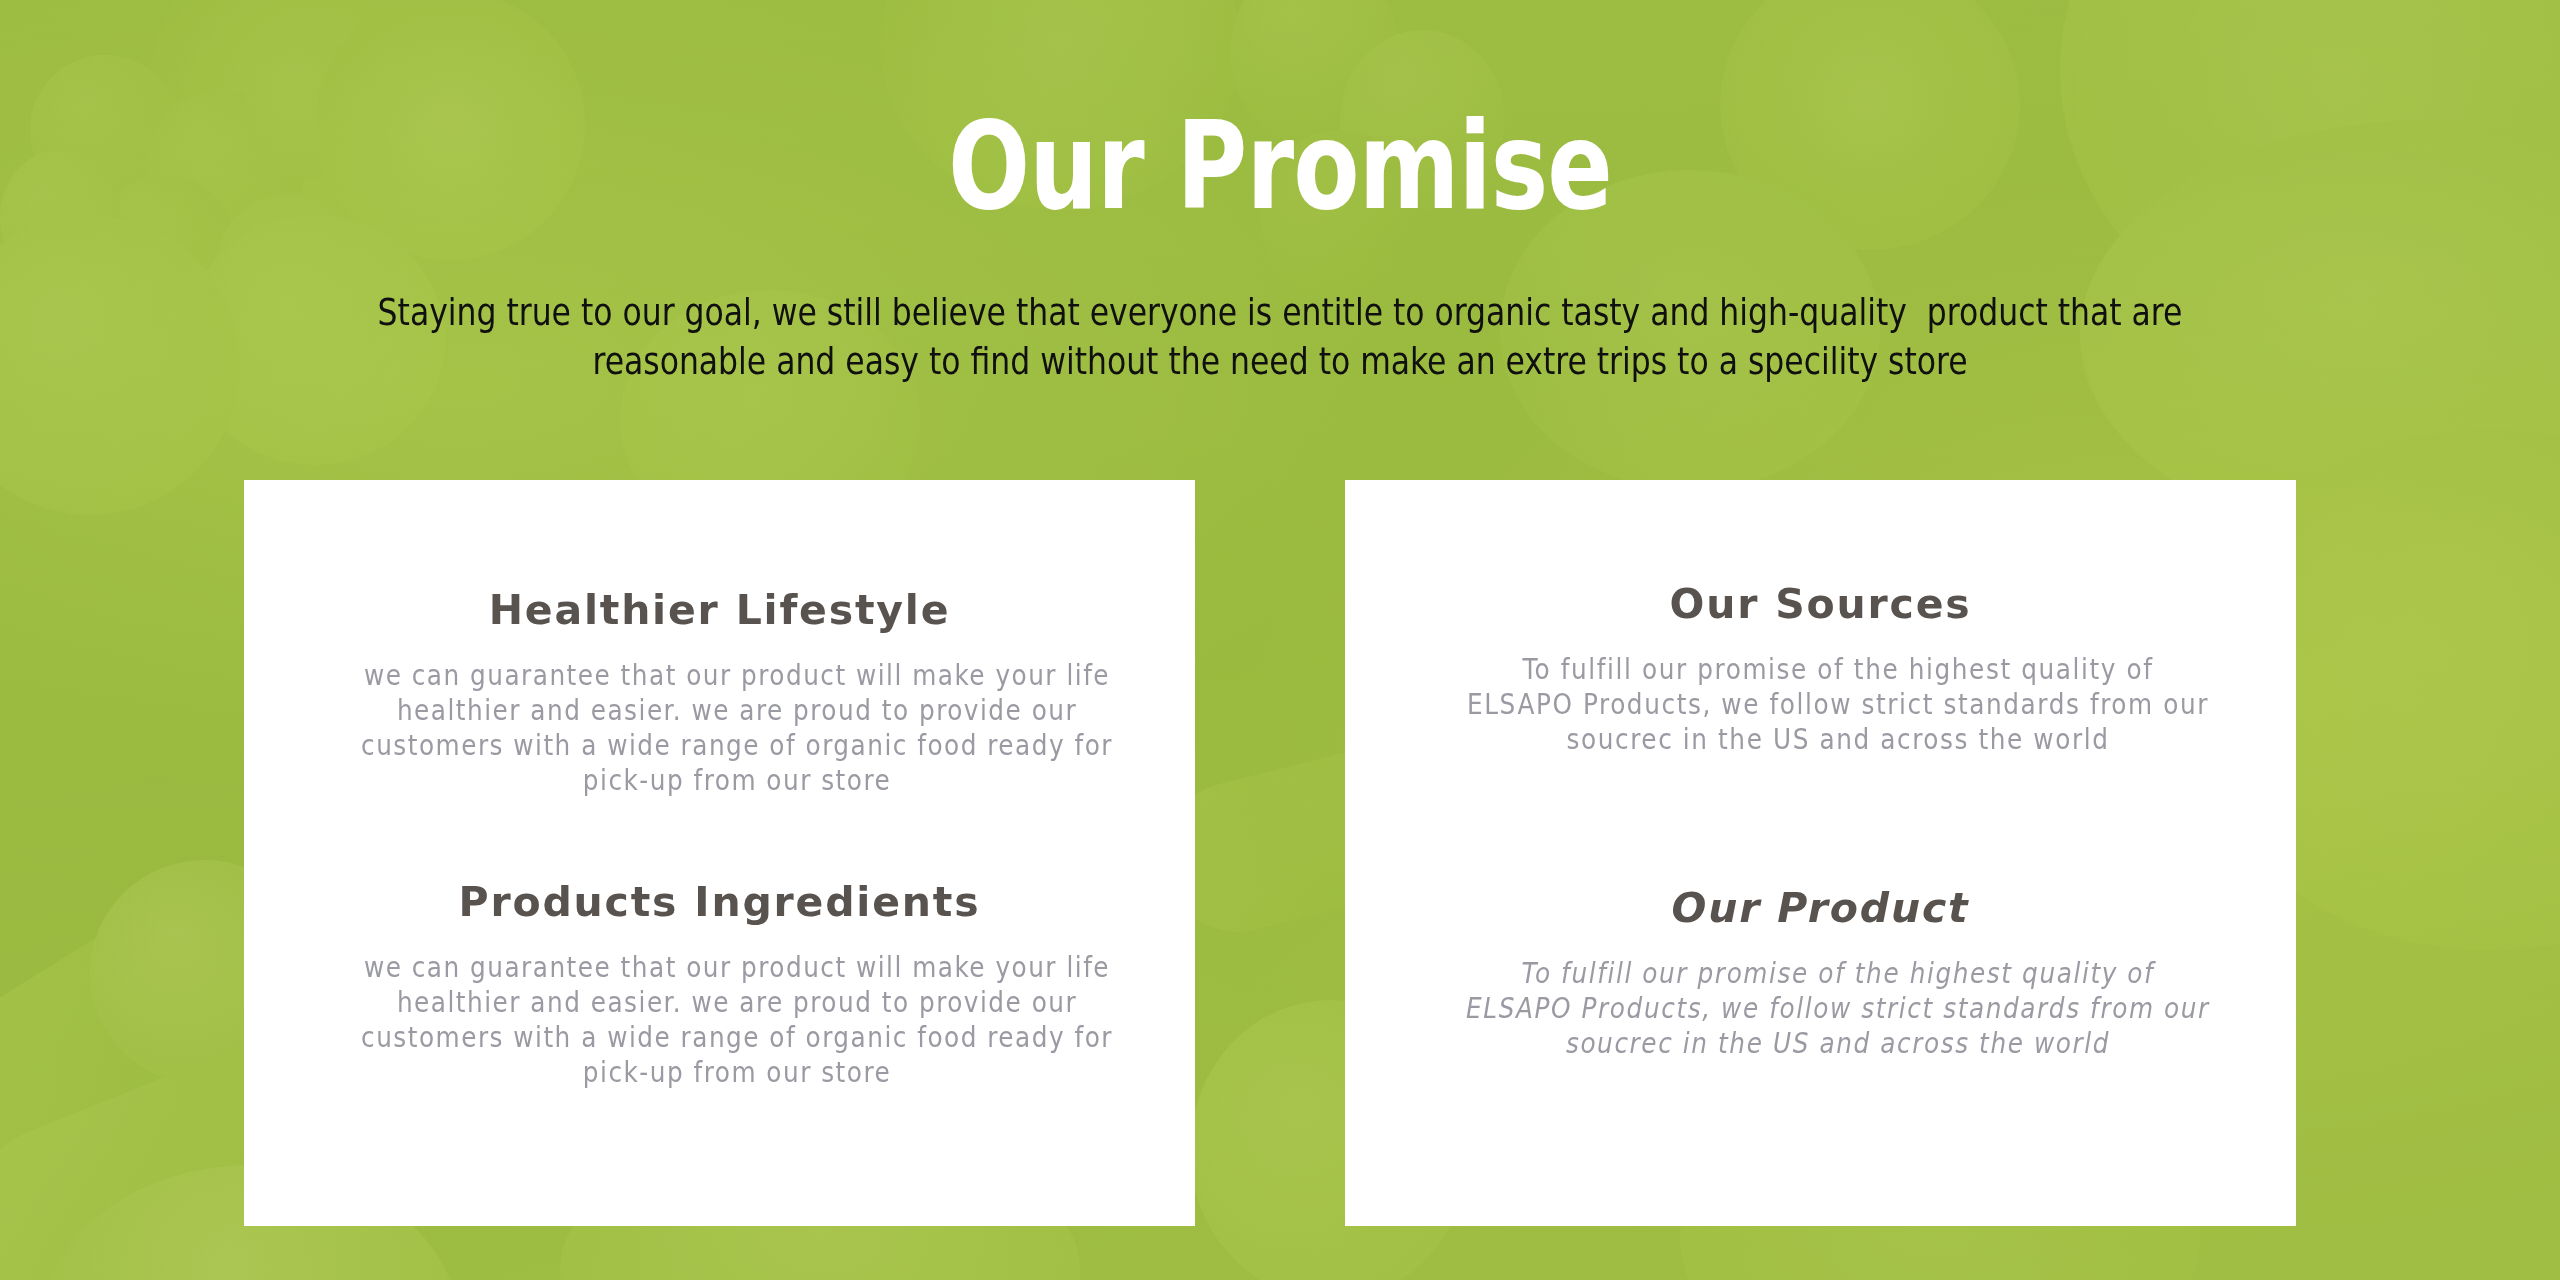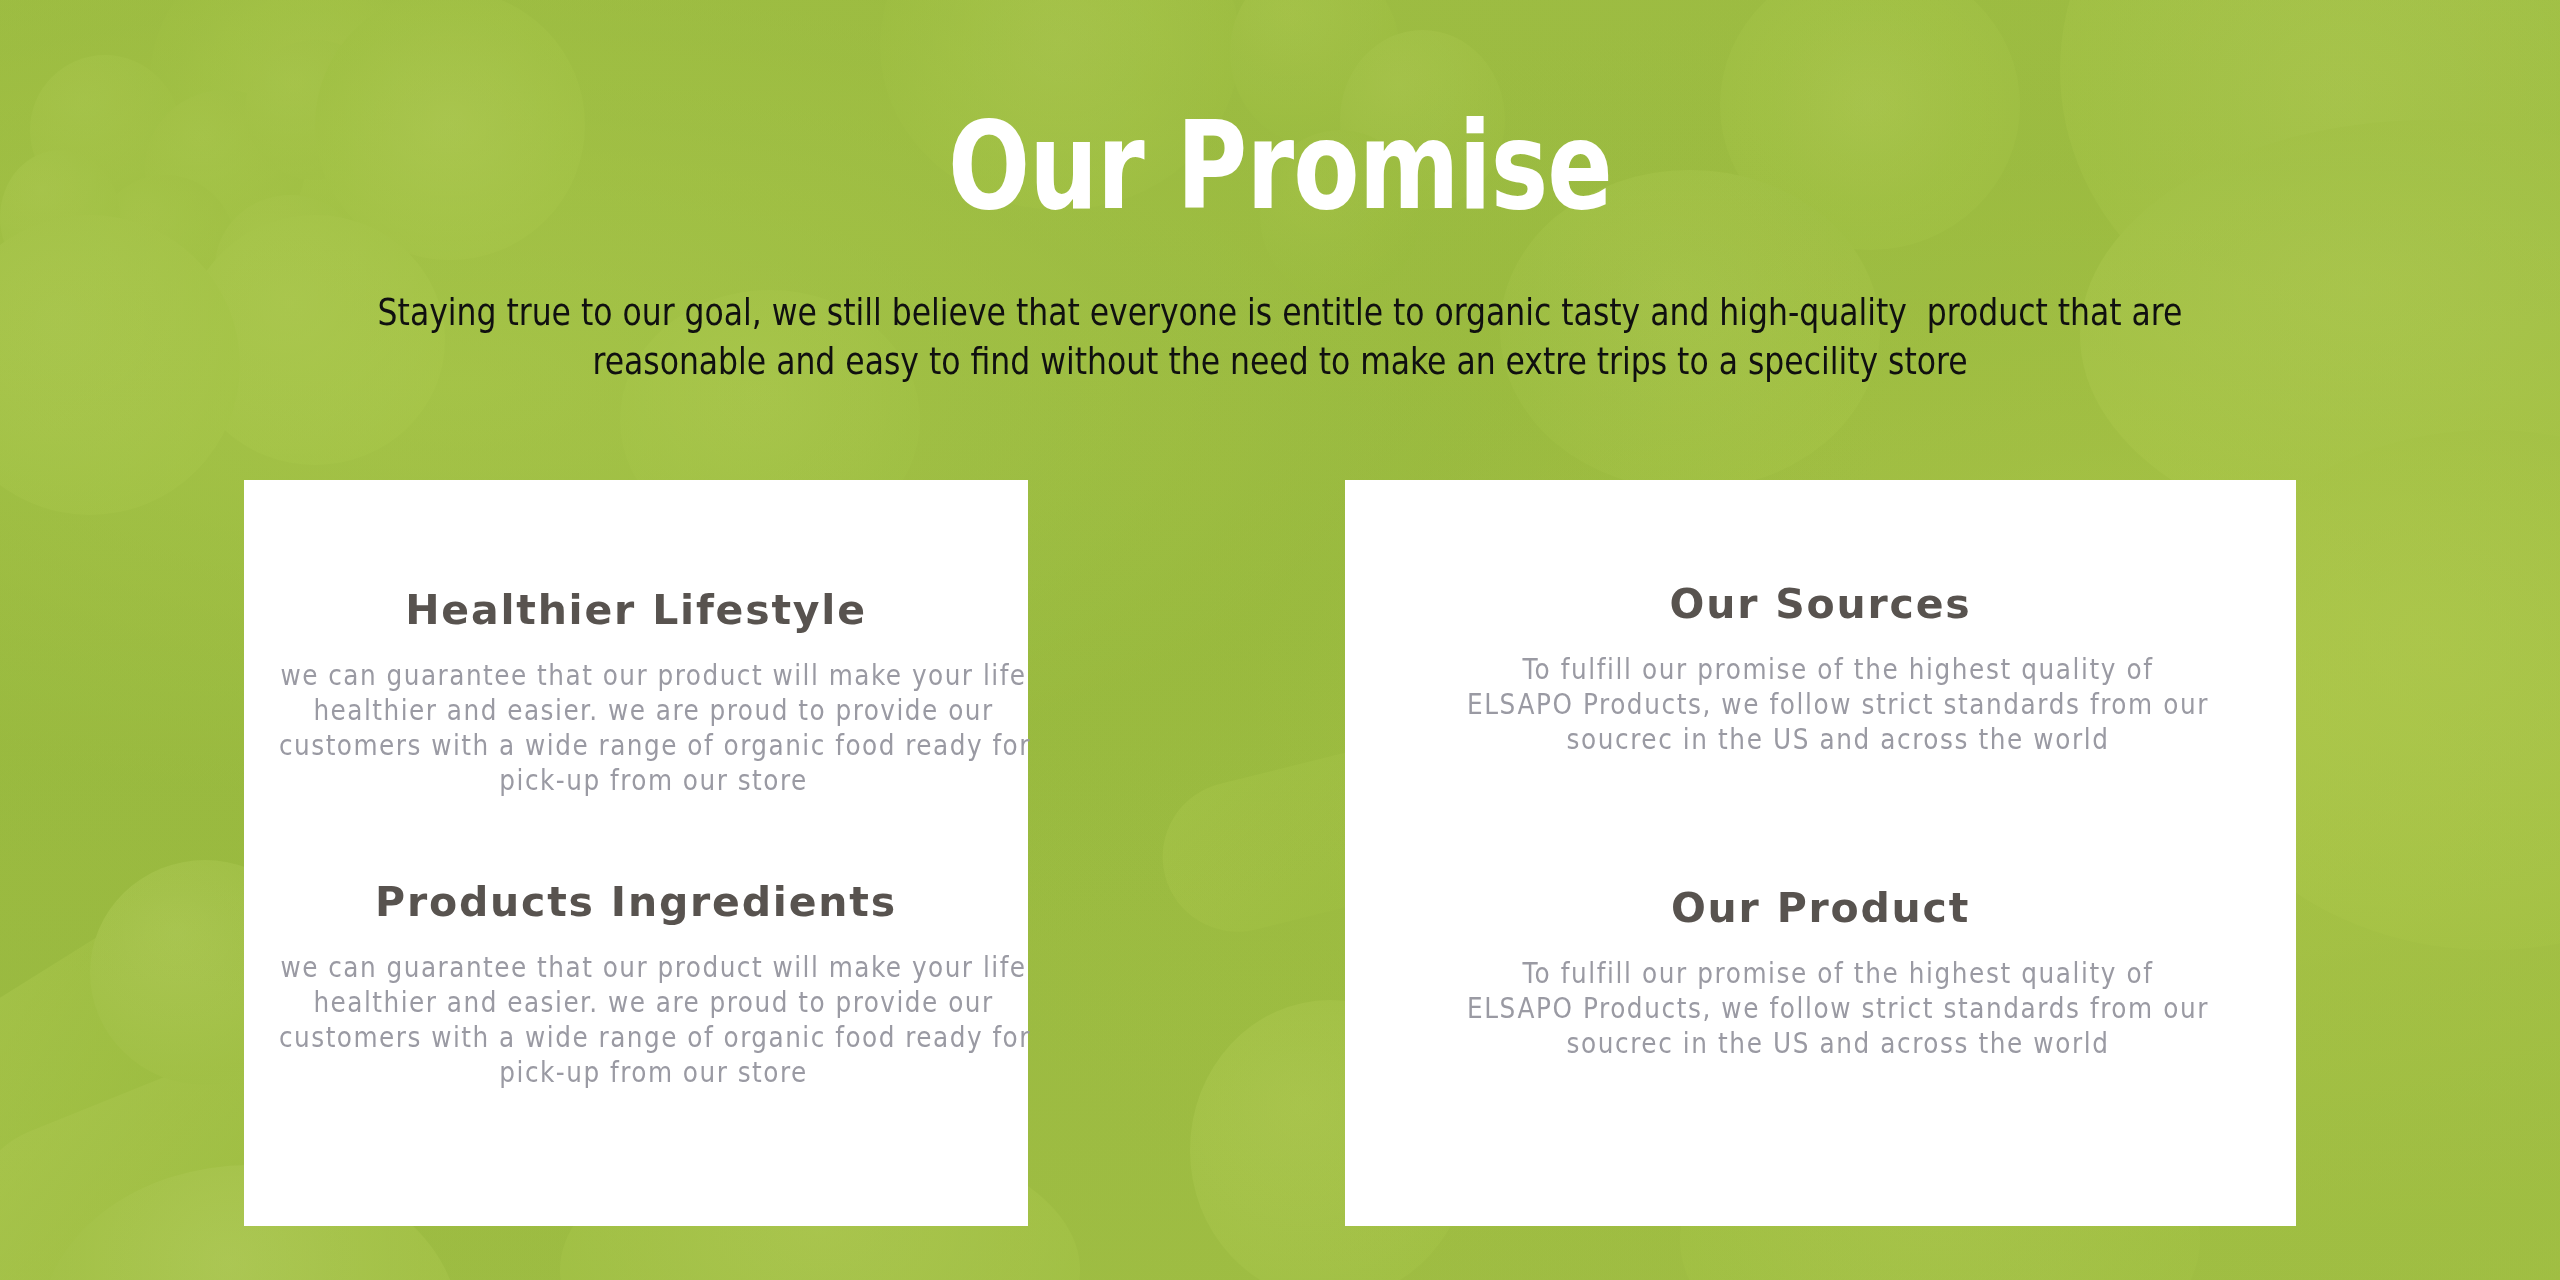--- a/index.html
+++ b/index.html
@@ -86,21 +86,21 @@
     transform-origin:center;
     white-space:pre-line;
   }
 
   .card {
     position:absolute;
     background:#ffffff;
     top:480px;
     height:746px;
   }
-  #card-left  { left:244px;  width:784px; }
+  #card-left  { left:244px;  width:951px; }
   #card-right { left:1345px; width:951px; }
 
   .block { position:absolute; left:0; width:100%; text-align:center; }
 
   .block-title {
     color:#58534f;
     font-family:"DejaVu Sans","Liberation Sans", sans-serif;
     font-weight:bold;
     font-size:41px;
     line-height:1.0;
@@ -114,21 +114,21 @@
     font-size:27.5px;
     line-height:35px;
     letter-spacing:1.5px;
     white-space:nowrap;
     margin-left:35px;
   }
 
   #card-left  .block-a { top:110px; }
   #card-left  .block-b { top:402px; }
   #card-right .block-a { top:104px; }
-  #card-right .block-b { top:408px; }
+  #card-right .block-b { top:408px;font-style:italic; }
 
   
   #card-right .block-body { letter-spacing:1.6px;text-align:center; }
 </style>
 </head>
 <body>
 
 <div id="bg-photo">
 
   <div class="blob" style="left:150px;top:-70px;width:330px;height:300px;background:radial-gradient(circle at 50% 50%, #cfe07a 0%, #b9d45f 38%, #a7c551 62%, #93b545 100%);"></div>

